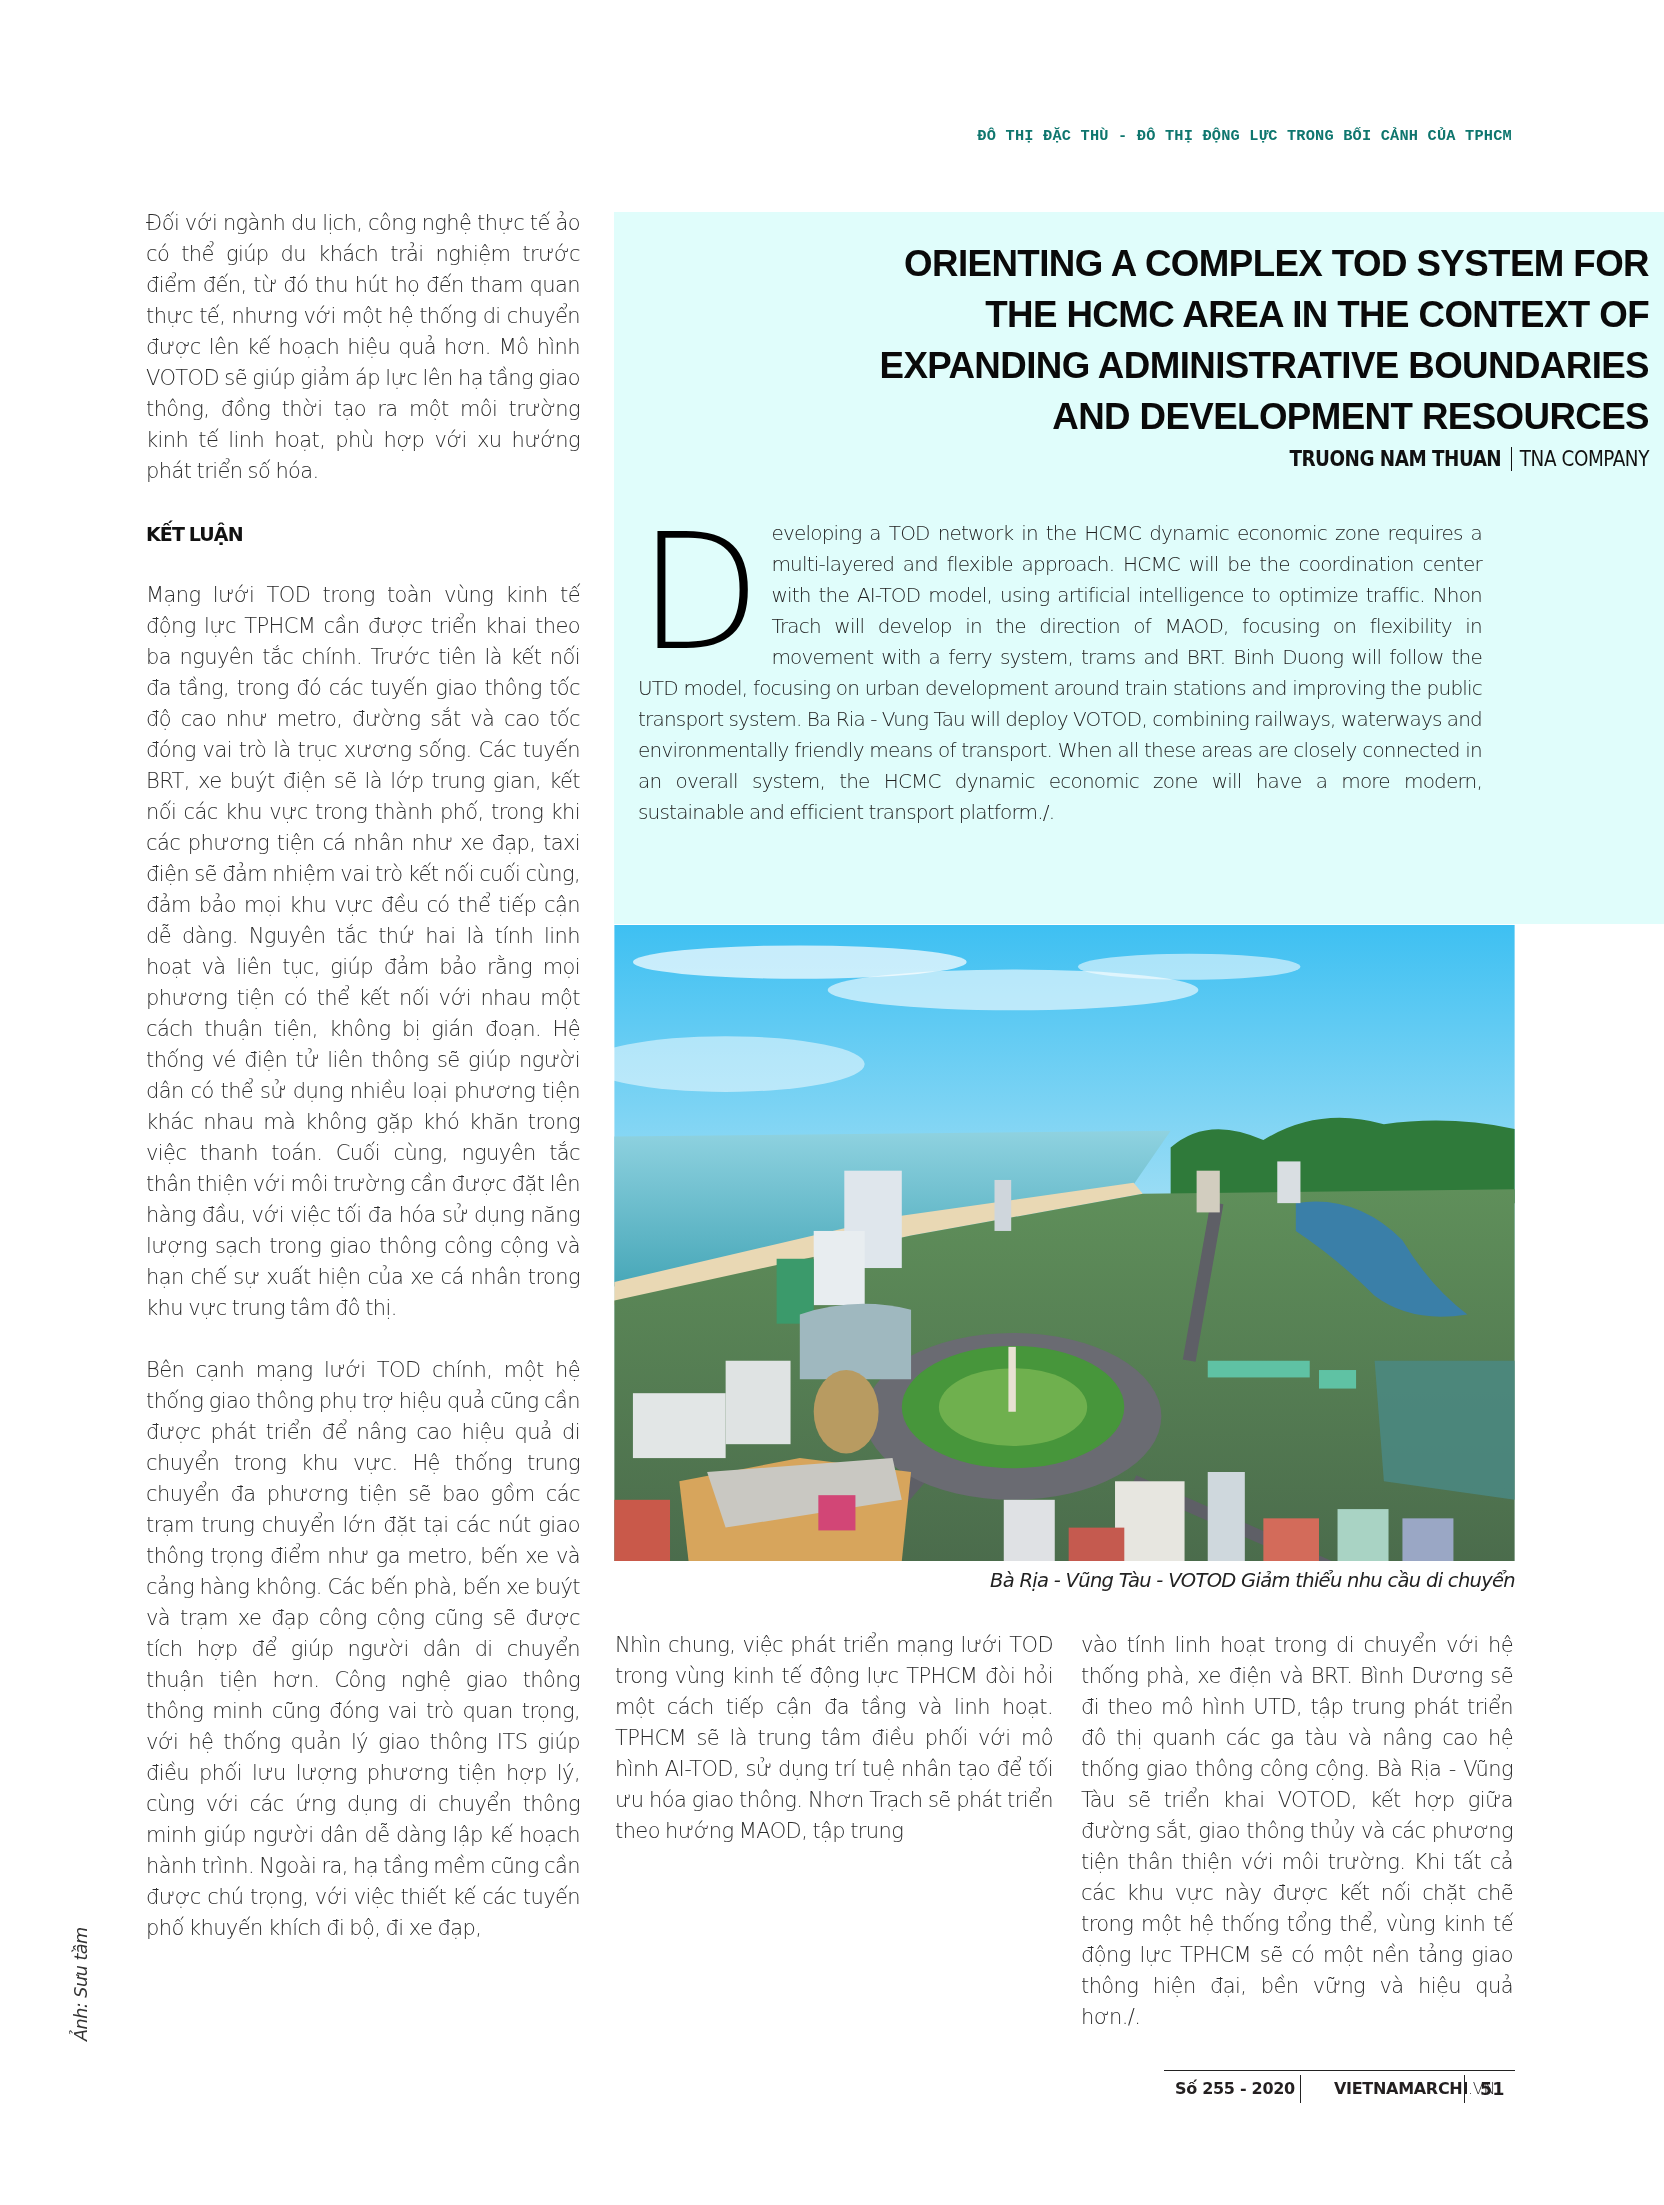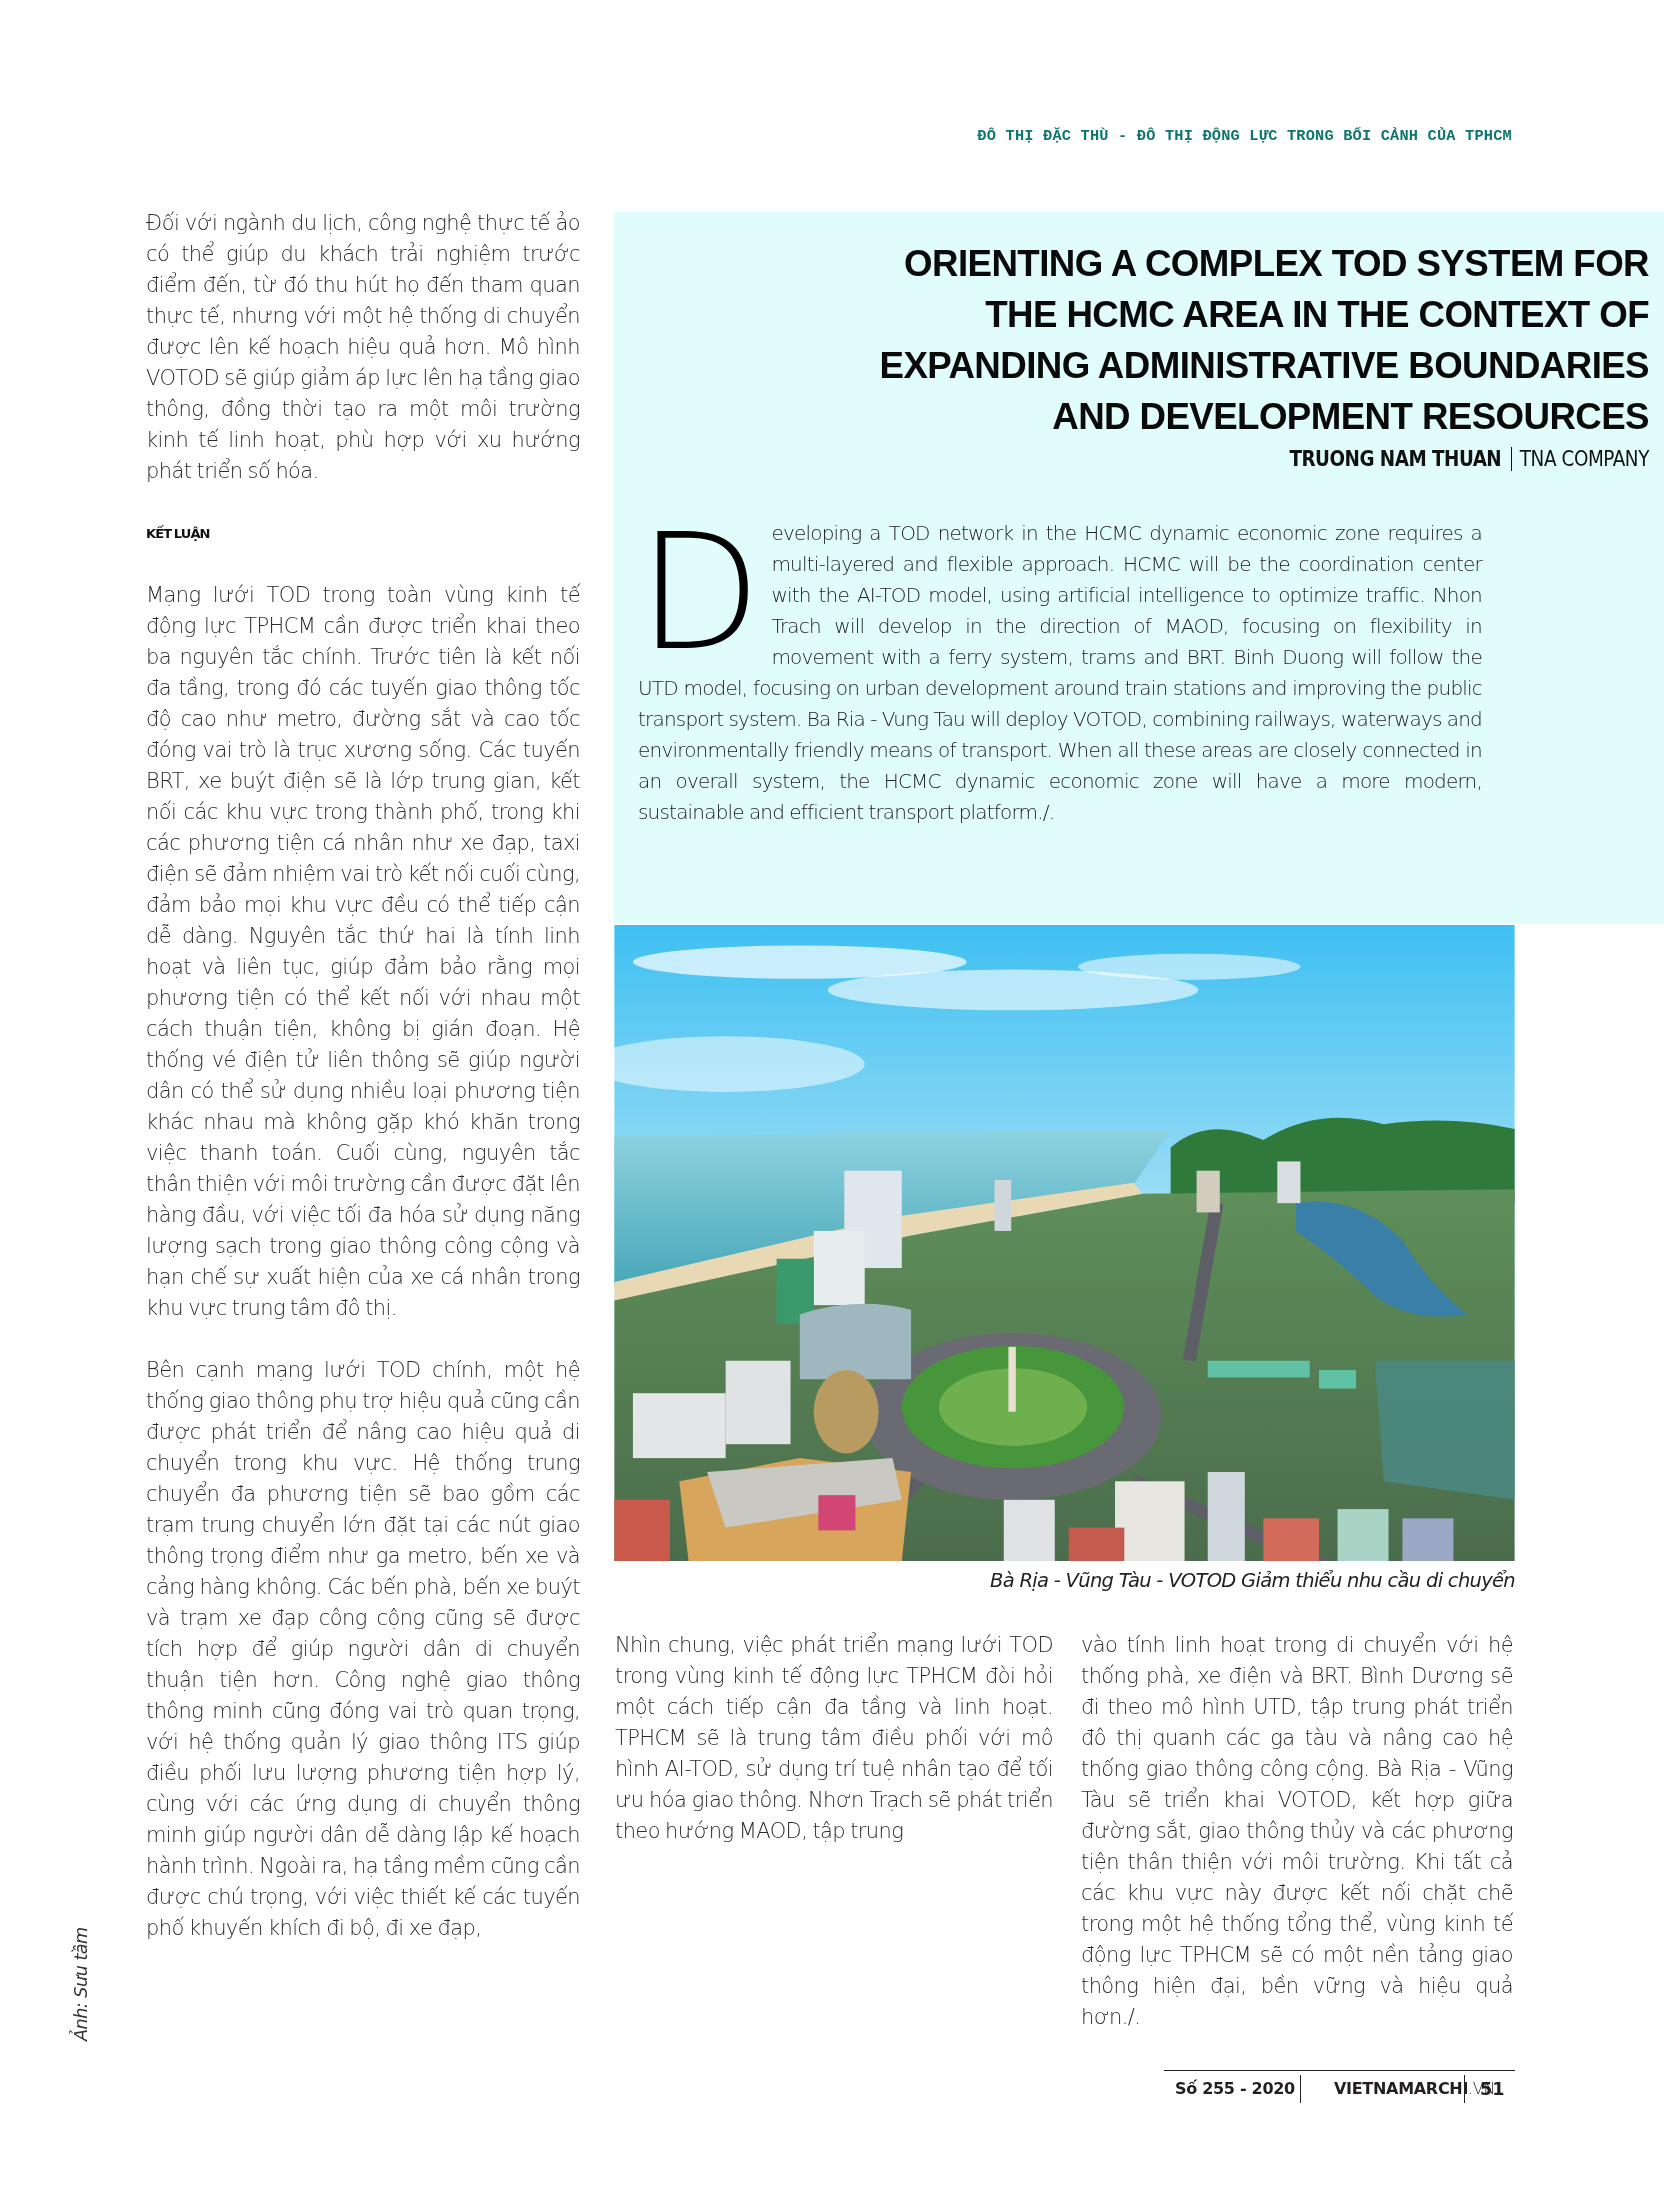--- a/index.html
+++ b/index.html
@@ -9,21 +9,21 @@
   .running-head { position: absolute; left: 835px; top: 127px; width: 677px; text-align: right;
     font-family: Liberation Mono, monospace; font-weight: bold; font-size: 15.3px;
     letter-spacing: 0.2px; color: #0f766e; }
 
   .col { position: absolute; font-family: "DejaVu Sans", sans-serif; font-weight: 300;
     font-size: 21px; line-height: 31px; text-align: justify; color: #2b2b2b;
     letter-spacing: -0.6px; word-spacing: -0.9px; }
   .col p { margin: 0; }
   .col p + p { margin-top: 31px; }
   .col h3 { margin: 0 0 32px 0; font-family: "DejaVu Sans", sans-serif; font-weight: bold;
-    font-size: 13px; line-height: 28px; letter-spacing: -0.9px; color: #111; }
+    font-size: 19px; line-height: 28px; letter-spacing: -0.9px; color: #111; }
 
   .col-left { left: 146px; top: 208px; width: 434px; }
   .col-mid  { left: 615px; top: 1630px; width: 438px; }
   .col-right{ left: 1081px; top: 1630px; width: 432px; }
 
   .feature-box { position: absolute; left: 614px; top: 212px; width: 1068px; height: 712px;
     background: #e0fdfb; }
   .feature-title { position: absolute; right: 33px; top: 26px; width: 863px; text-align: right;
     font-family: "Liberation Sans", sans-serif; font-weight: bold; font-size: 36px;
     line-height: 51px; letter-spacing: -0.6px; color: #0a0a0a; transform: scaleX(1.02);

